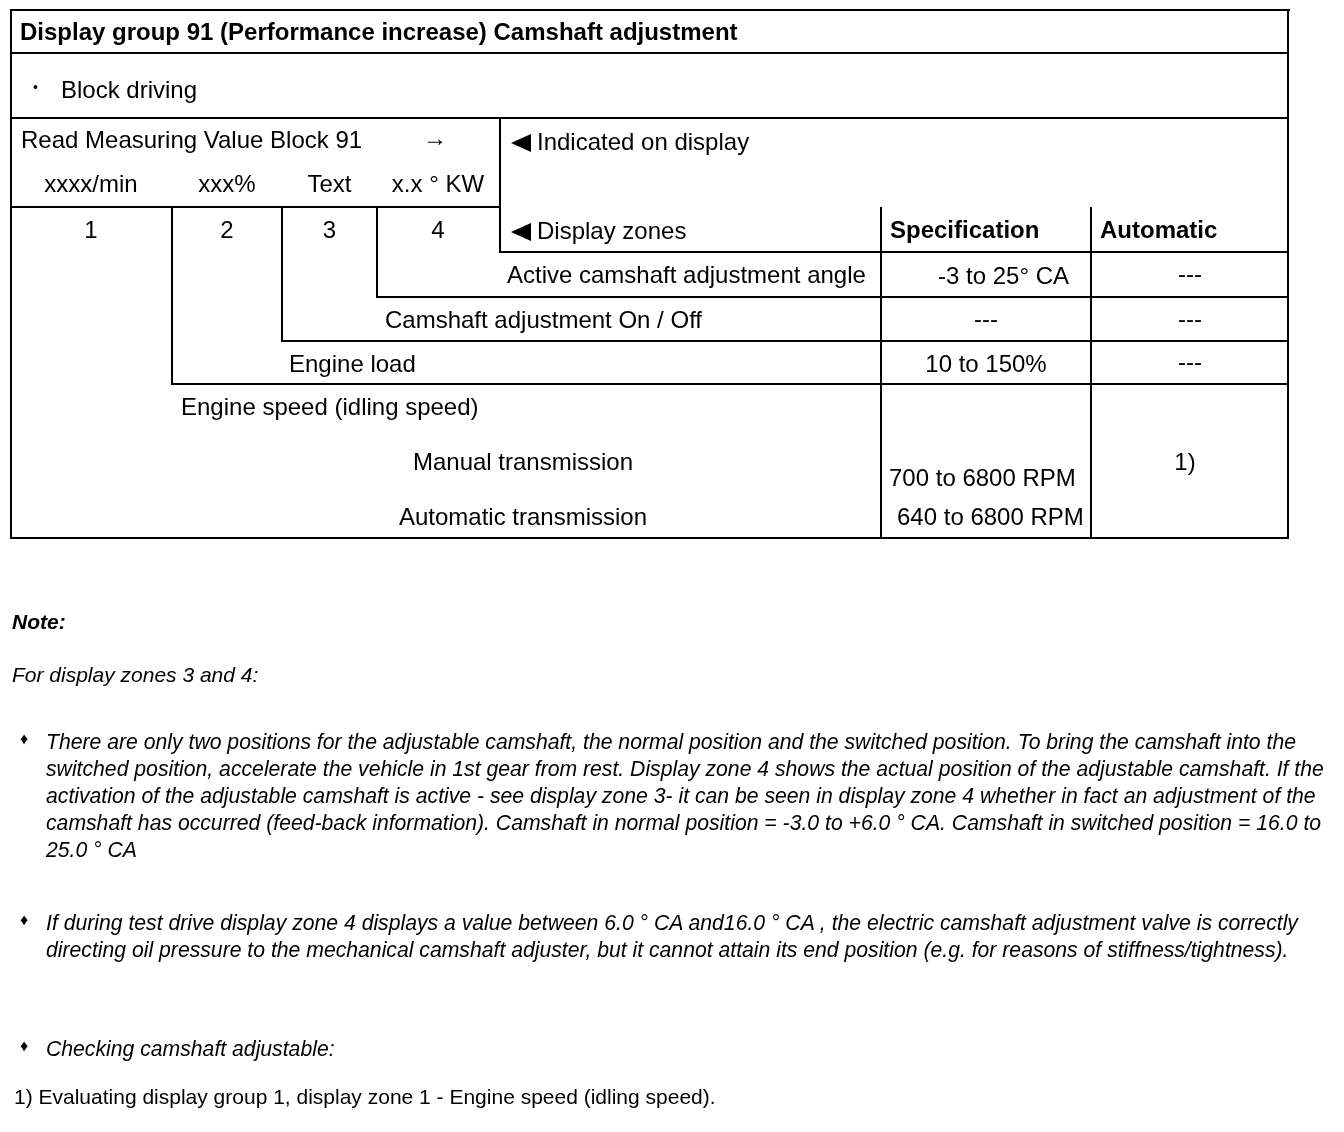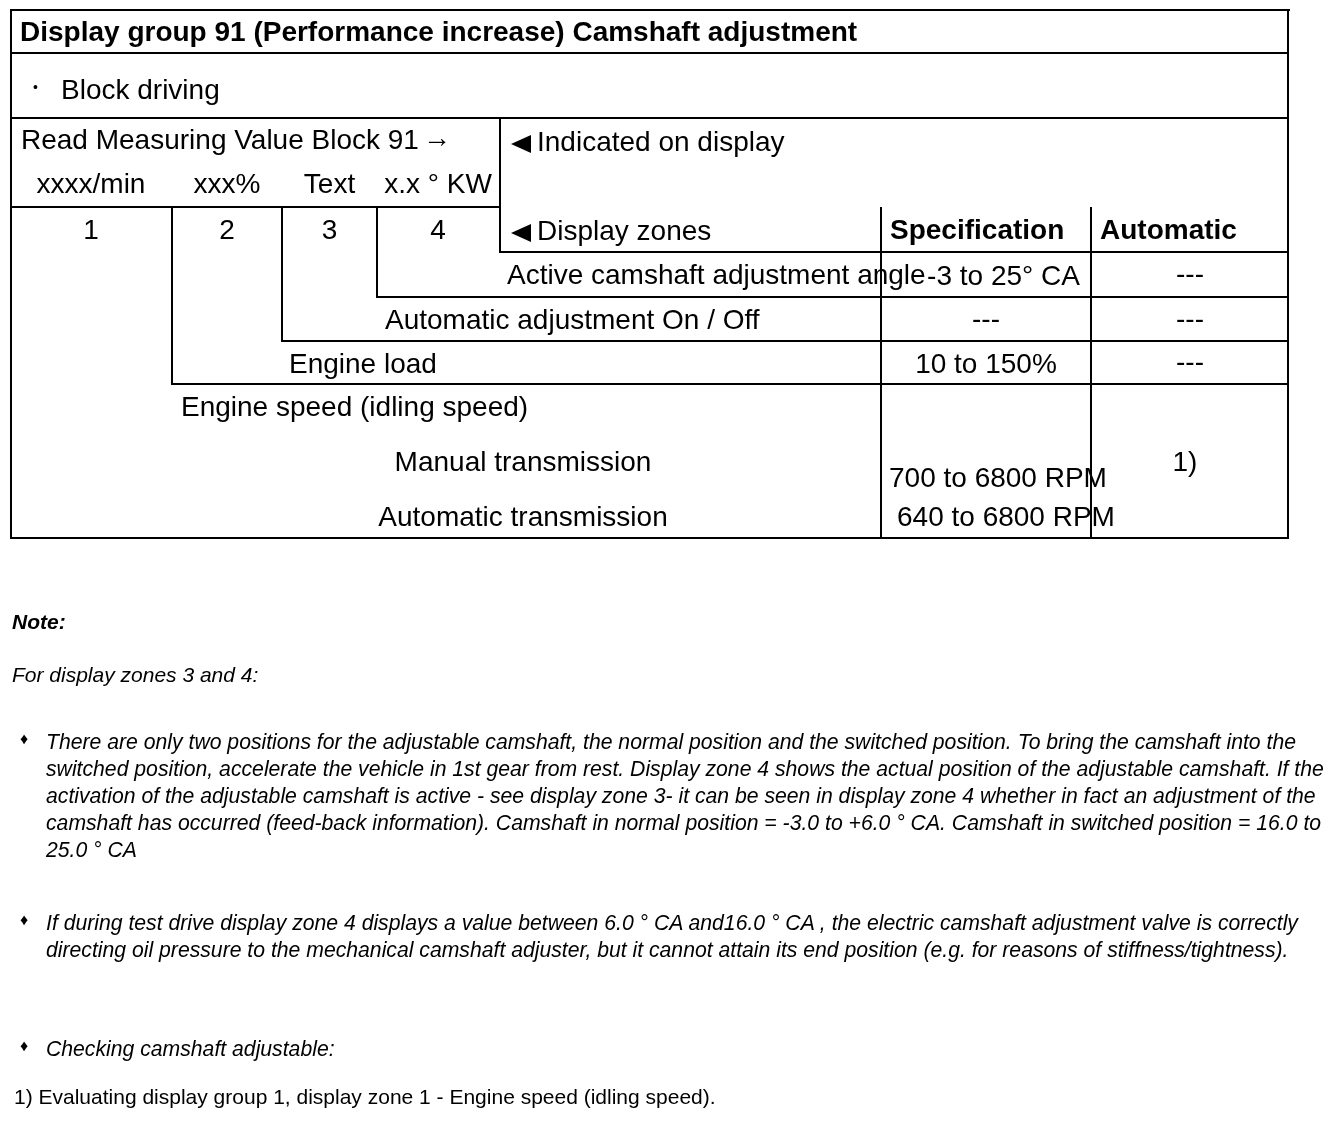--- a/index.html
+++ b/index.html
@@ -1,20 +1,20 @@
 <!DOCTYPE html>
 <html><head>
 <meta charset="utf-8">
 <style>
   html, body { margin:0; padding:0; background:#ffffff; }
   body { width:1344px; height:1132px; position:relative; overflow:hidden;
          font-family:"Liberation Sans", sans-serif; color:#000; }
   .hl { position:absolute; background:#000; height:2px; }
   .vl { position:absolute; background:#000; width:2px; }
-  .t { position:absolute; font-size:28px; line-height:24px; white-space:nowrap; }
+  .t { position:absolute; font-size:24px; line-height:24px; white-space:nowrap; }
   .b { font-weight:bold; }
   .c { text-align:center; }
   .tri { display:inline-block; width:0; height:0; border-top:9px solid transparent;
          border-bottom:9px solid transparent; border-right:20px solid #000;
          vertical-align:-2px; margin-right:6px; }
   .note { position:absolute; font-style:italic; font-size:21px; line-height:27px; }
   .bul { position:absolute; font-size:16px; }
   .para { position:absolute; left:46px; width:1295px; font-style:italic; font-size:21.2px; line-height:27px; }
 </style>
 </head>
@@ -70,21 +70,21 @@
 <div class="t" style="left:511px;top:219px;">
   <span class="tri"></span><span>Display zones</span>
 </div>
 <div class="t b" style="left:890px;top:218px;">Specification</div>
 <div class="t b" style="left:1100px;top:218px;">Automatic</div>
 
 <div class="t" style="left:507px;top:263px;">Active camshaft adjustment angle</div>
 <div class="t c" style="left:882px;width:243px;top:264px;">-3 to 25° CA</div>
 <div class="t c" style="left:1092px;width:196px;top:262px;">---</div>
 
-<div class="t" style="left:385px;top:308px;">Automatic adjustment On / Off</div>
+<div class="t" style="left:385px;top:308px;">Camshaft adjustment On / Off</div>
 <div class="t c" style="left:882px;width:208px;top:307px;">---</div>
 <div class="t c" style="left:1092px;width:196px;top:307px;">---</div>
 
 <div class="t" style="left:289px;top:352px;">Engine load</div>
 <div class="t c" style="left:882px;width:208px;top:352px;">10 to 150%</div>
 <div class="t c" style="left:1092px;width:196px;top:350px;">---</div>
 
 <div class="t" style="left:181px;top:395px;">Engine speed (idling speed)</div>
 <div class="t c" style="left:172px;width:702px;top:450px;">Manual transmission</div>
 <div class="t" style="left:889px;top:466px;">700 to 6800 RPM</div>

